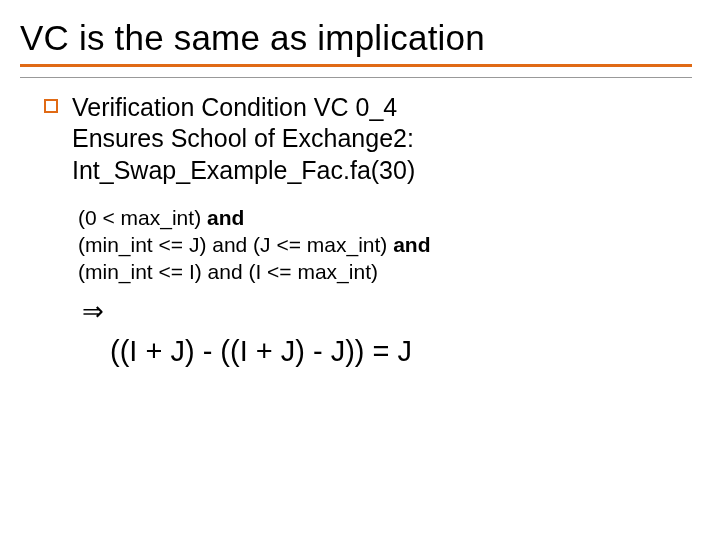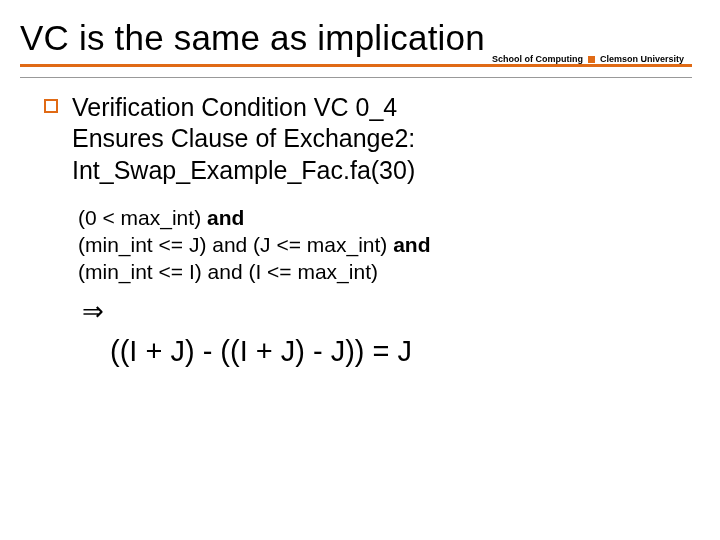--- a/index.html
+++ b/index.html
@@ -101,35 +101,30 @@
 </style>
 </head>
 <body>
 
 <div class="slide">
 
   <h1 class="title">VC is the same as implication</h1>
 
   <div class="divider">
     <div class="line-top"></div>
-    <div class="subheader">
-      <span>School of Computing</span>
-      <span class="square"></span>
-      <span>Clemson University</span>
-    </div>
     <div class="line-bottom"></div>
   </div>
 
   <div class="content">
 
     <div class="bullet-row">
       <span class="bullet-marker"></span>
       <div class="bullet-text">
         <span>Verification Condition VC 0_4</span><br>
-        <span>Ensures Clause of Exchange2:</span><br>
+        <span>Ensures School of Exchange2:</span><br>
         <span>Int_Swap_Example_Fac.fa(30)</span>
       </div>
     </div>
 
     <div class="code-block">
       <div><span>(0 &lt; max_int) </span><span class="bold">and</span></div>
       <div><span>(min_int &lt;= J) and (J &lt;= max_int) </span><span class="bold">and</span></div>
       <div>(min_int &lt;= I) and (I &lt;= max_int)</div>
     </div>
 

